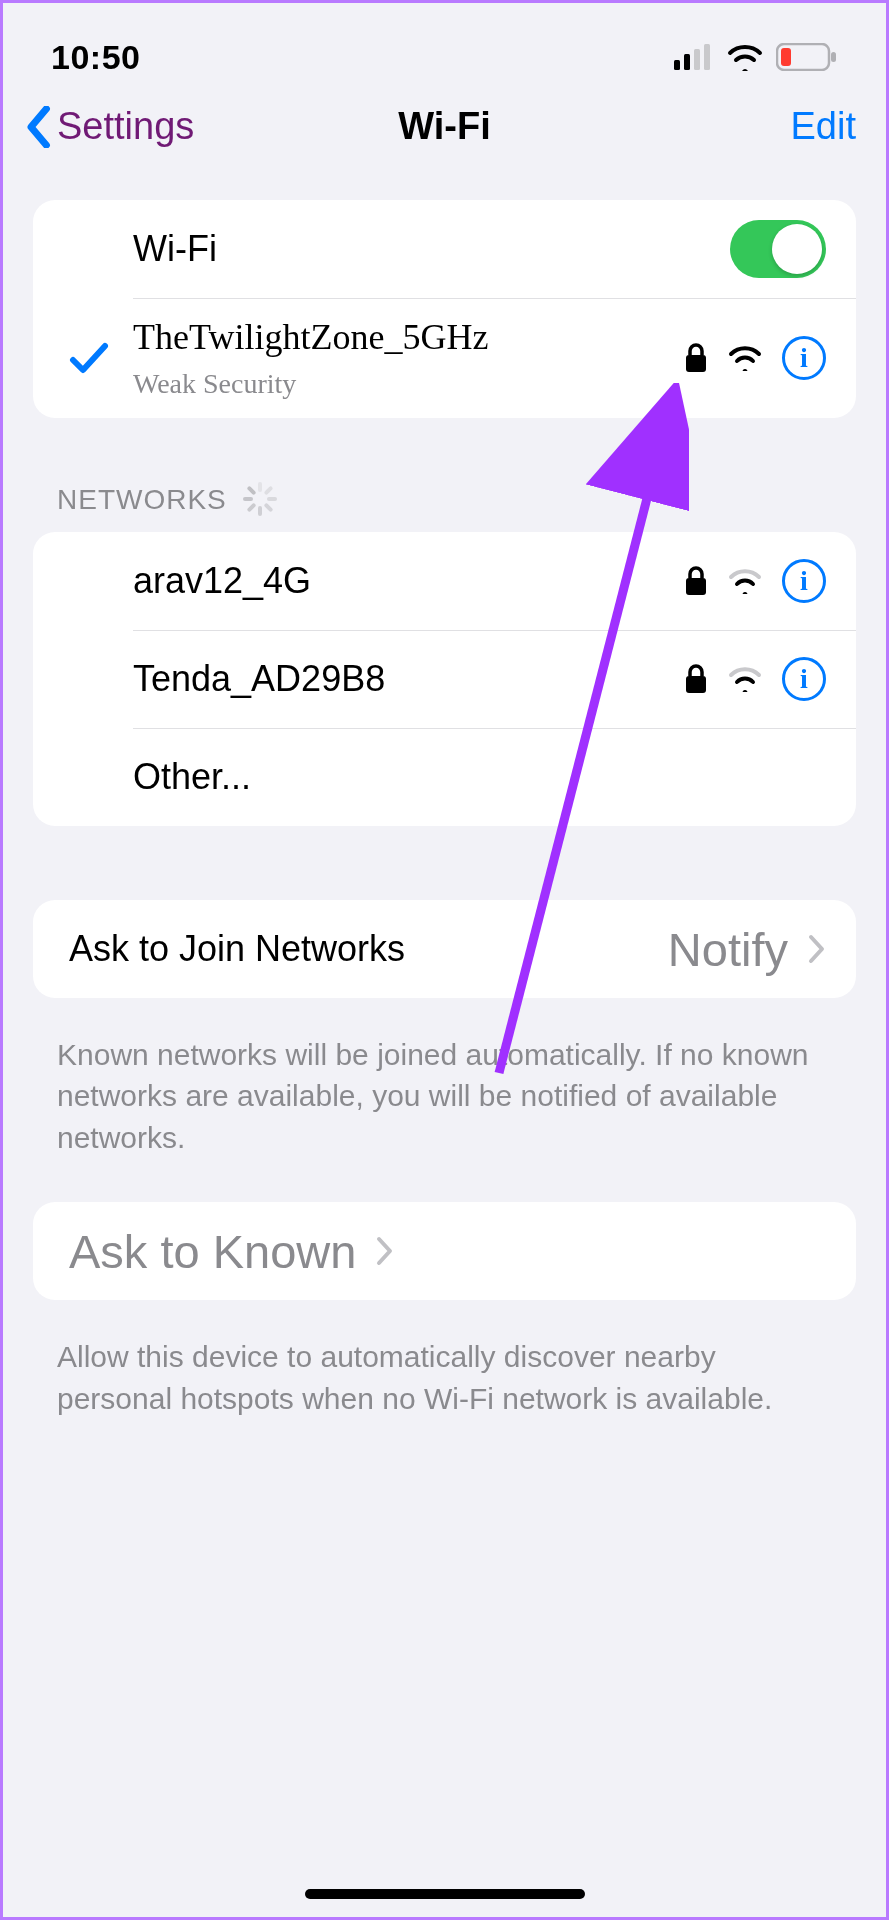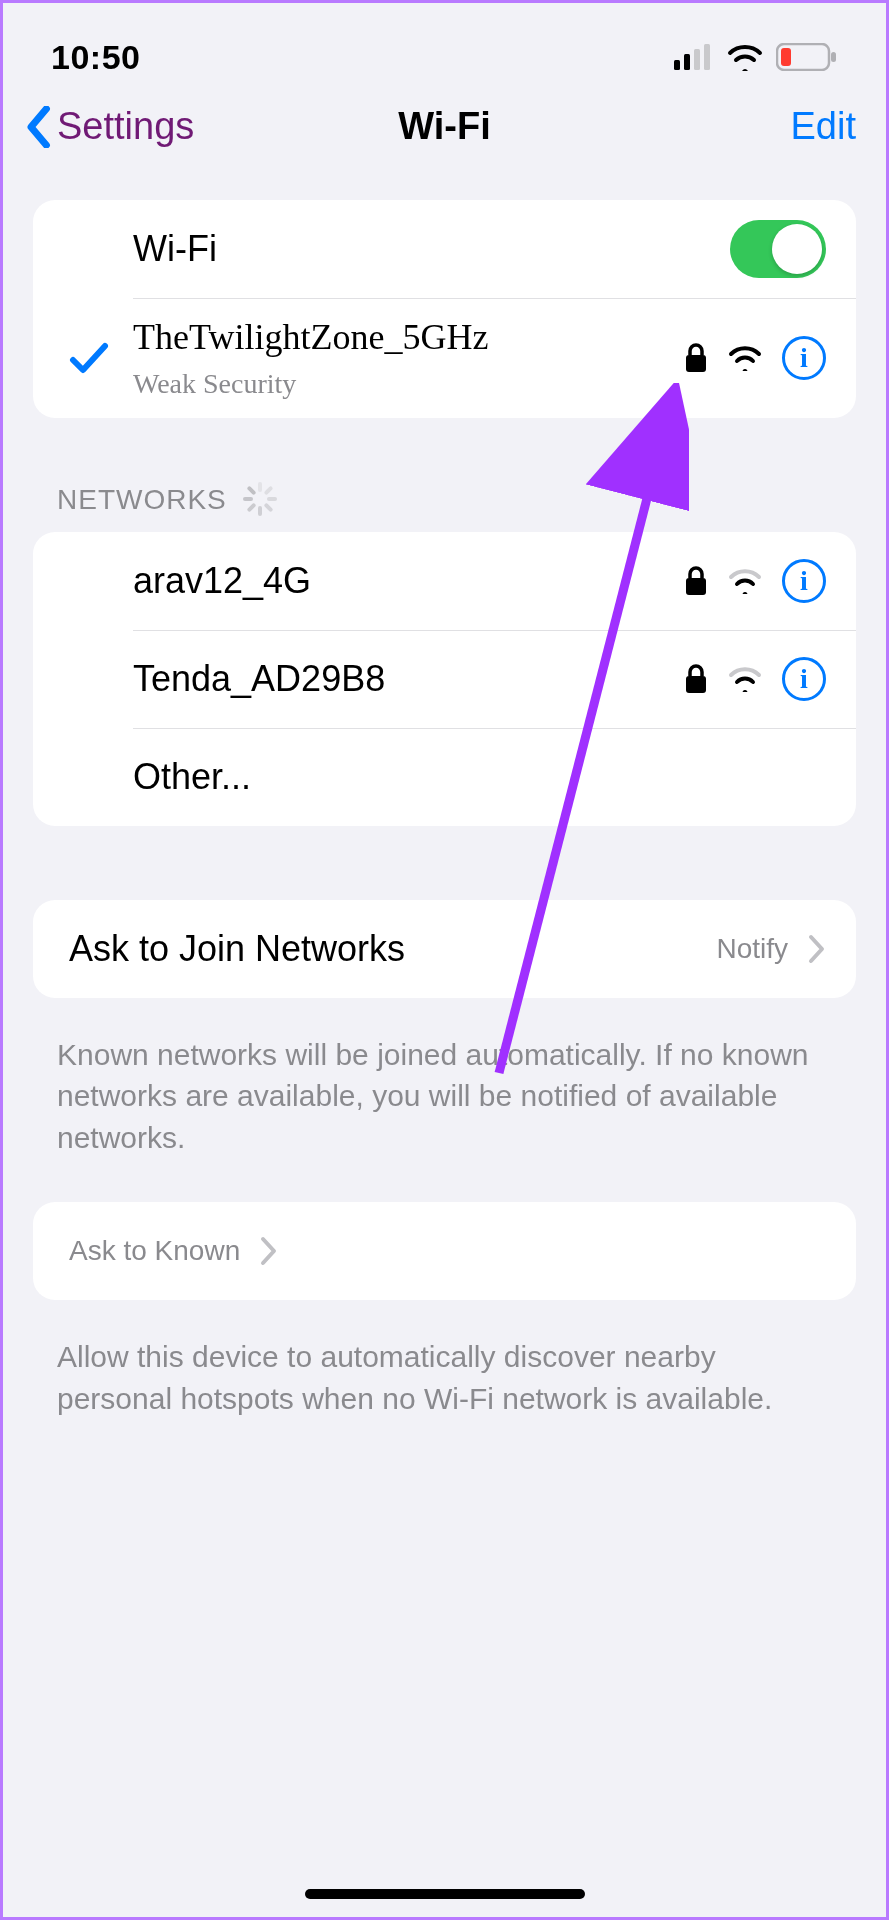--- a/index.html
+++ b/index.html
@@ -92,21 +92,21 @@
   display: flex;
   align-items: center;
   justify-content: flex-start;
 }
 .tail {
   display: flex;
   align-items: center;
   gap: 20px;
 }
 .value-gray {
-  font-size: 28px;
+  font-size: 47px;
   color: #8a8a8e;
 }
 .toggle {
   width: 96px; height: 58px;
   border-radius: 29px;
   background: #34c759;
   position: relative;
 }
 .toggle::after {
   content: "";

